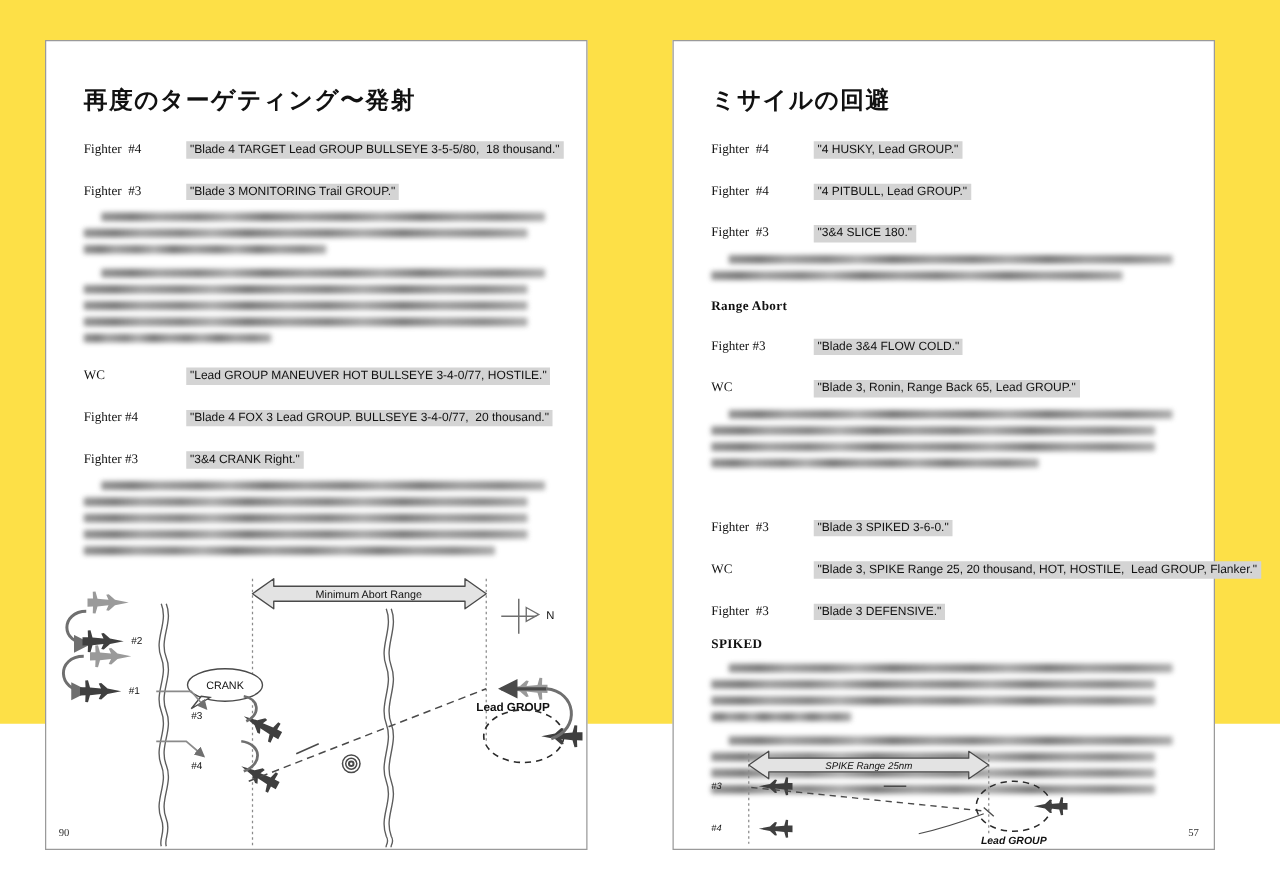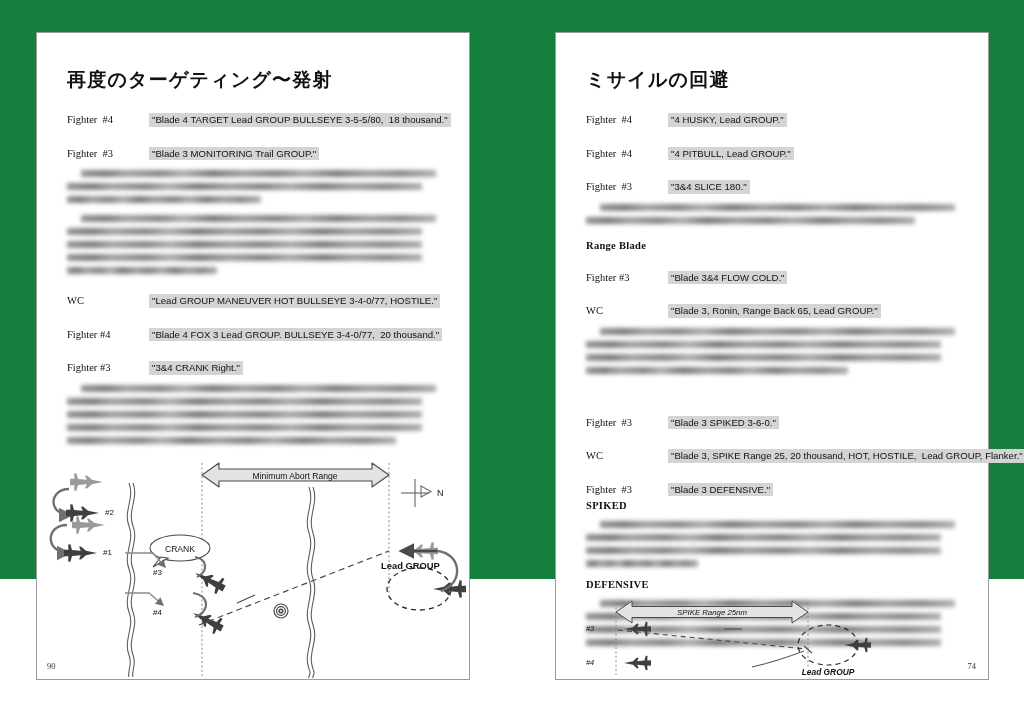--- a/index.html
+++ b/index.html
@@ -7,32 +7,32 @@
   html, body {
     margin: 0; padding: 0;
     width: 1024px; height: 716px;
     background: #ffffff;
     font-family: "Liberation Serif", "DejaVu Serif", serif;
     overflow: hidden;
   }
   .spread {
     position: relative;
     width: 1024px; height: 579px;
-    background: #15803d;
+    background: #fde047;
   }
   .page {
     position: absolute;
     top: 32px;
     width: 434px;
     height: 648px;
     background: #ffffff;
     border: 1px solid #9a9a9a;
   }
   .page-left  { left: 36px; }
-  .page-right { left: 555px; }
+  .page-right { left: 538px; }
 
   .page-inner {
     position: absolute;
     left: 0; top: 0; right: 0; bottom: 0;
     padding: 26px 28px 0 30px;
   }
 
   h1.chapter-title {
     font-family: "Liberation Serif", "DejaVu Serif", serif;
     font-size: 19px;
@@ -70,21 +70,21 @@
 
   
   h2.sub-head {
     font-family: "Liberation Serif", "DejaVu Serif", serif;
     font-size: 10.5px;
     font-weight: 700;
     margin: 16px 0 6px 0;
     letter-spacing: 0.3px;
     color: #111;
   }
-  h2.sub-head.tight { margin-top: 4px; }
+  h2.sub-head.tight { margin-top: 14px; }
 
   
   .body-para {
     margin: 10px 0 12px 0;
     filter: blur(2.1px);
     opacity: 0.82;
   }
   .body-para .bline {
     height: 7px;
     background: linear-gradient(90deg,
@@ -302,21 +302,21 @@
       <div class="call-line">
         <span class="speaker">Fighter  #3</span>
         <span class="quote">"3&amp;4 SLICE 180."</span>
       </div>
 
       <div class="body-para">
         <div class="bline indent w95"></div>
         <div class="bline w88"></div>
       </div>
 
-      <h2 class="sub-head">Range Blade</h2>
+      <h2 class="sub-head">Range Abort</h2>
 
       <div class="call-line">
         <span class="speaker">Fighter #3</span>
         <span class="quote">"Blade 3&amp;4 FLOW COLD."</span>
       </div>
       <div class="call-line">
         <span class="speaker">WC</span>
         <span class="quote">"Blade 3, Ronin, Range Back 65, Lead GROUP."</span>
       </div>
 
@@ -344,21 +344,20 @@
 
       <h2 class="sub-head tight">SPIKED</h2>
 
       <div class="body-para">
         <div class="bline indent w95"></div>
         <div class="bline w95"></div>
         <div class="bline w95"></div>
         <div class="bline w30"></div>
       </div>
 
-      <h2 class="sub-head tight">DEFENSIVE</h2>
 
       <div class="body-para">
         <div class="bline indent w95"></div>
         <div class="bline w95"></div>
         <div class="bline w95"></div>
         <div class="bline w95"></div>
       </div>
     </div>
 
     <div class="figure" style="top:552px;font-style:italic;">
@@ -397,16 +396,16 @@
         <line x1="168" y1="44" x2="186" y2="44" stroke="#4a4a4a" stroke-width="1.1"></line>
         <line x1="248" y1="61" x2="256" y2="68" stroke="#4a4a4a" stroke-width="1.1"></line>
         <path d="M196,82 C214,78 232,72 248,66" stroke="#4a4a4a" stroke-width="1" fill="none"></path>
 
         <ellipse cx="272" cy="60" rx="30" ry="20" fill="none" stroke="#2a2a2a" stroke-width="1.2" stroke-dasharray="5,4"></ellipse>
         <use href="#jetL2" x="288" y="60" fill="#3f3f3f"></use>
         <text x="272" y="90" text-anchor="middle" font-family="Liberation Sans, DejaVu Sans, sans-serif" font-size="8.4" font-weight="600" fill="#111">Lead GROUP</text>
       </svg>
     </div>
 
-    <div class="page-num right">74</div>
+    <div class="page-num right">57</div>
   </div>
 
 </div>
 
 </body></html>

